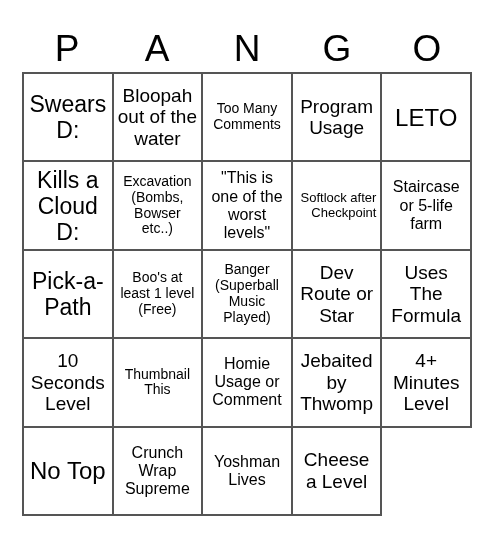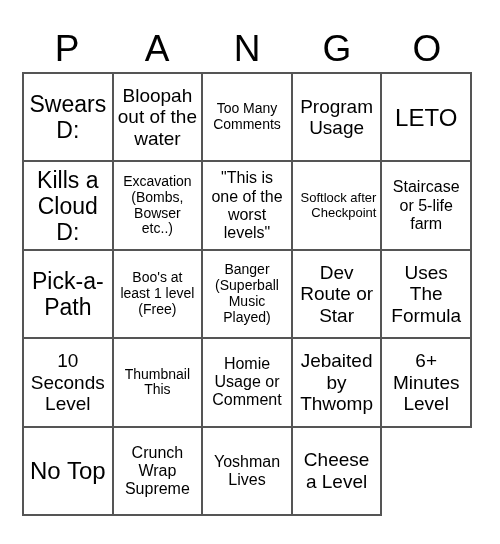--- a/index.html
+++ b/index.html
@@ -148,21 +148,21 @@
         <span class="fs-xs">Thumbnail This</span>
       </div>
     <div class="bingo-cell">
         <span class="fs-sm">Homie Usage or Comment</span>
       </div>
     <div class="bingo-cell">
         <span class="fs-md">Jebaited by Thwomp</span>
       </div>
 
     <div class="bingo-cell">
-        <span class="fs-md">6+ Minutes Level</span>
+        <span class="fs-md">4+ Minutes Level</span>
       </div>
     <div class="bingo-cell">
         <span class="fs-xl">No Top</span>
       </div>
     <div class="bingo-cell">
         <span class="fs-sm">Crunch Wrap Supreme</span>
       </div>
     <div class="bingo-cell">
         <span class="fs-sm">Yoshman Lives</span>
       </div>

